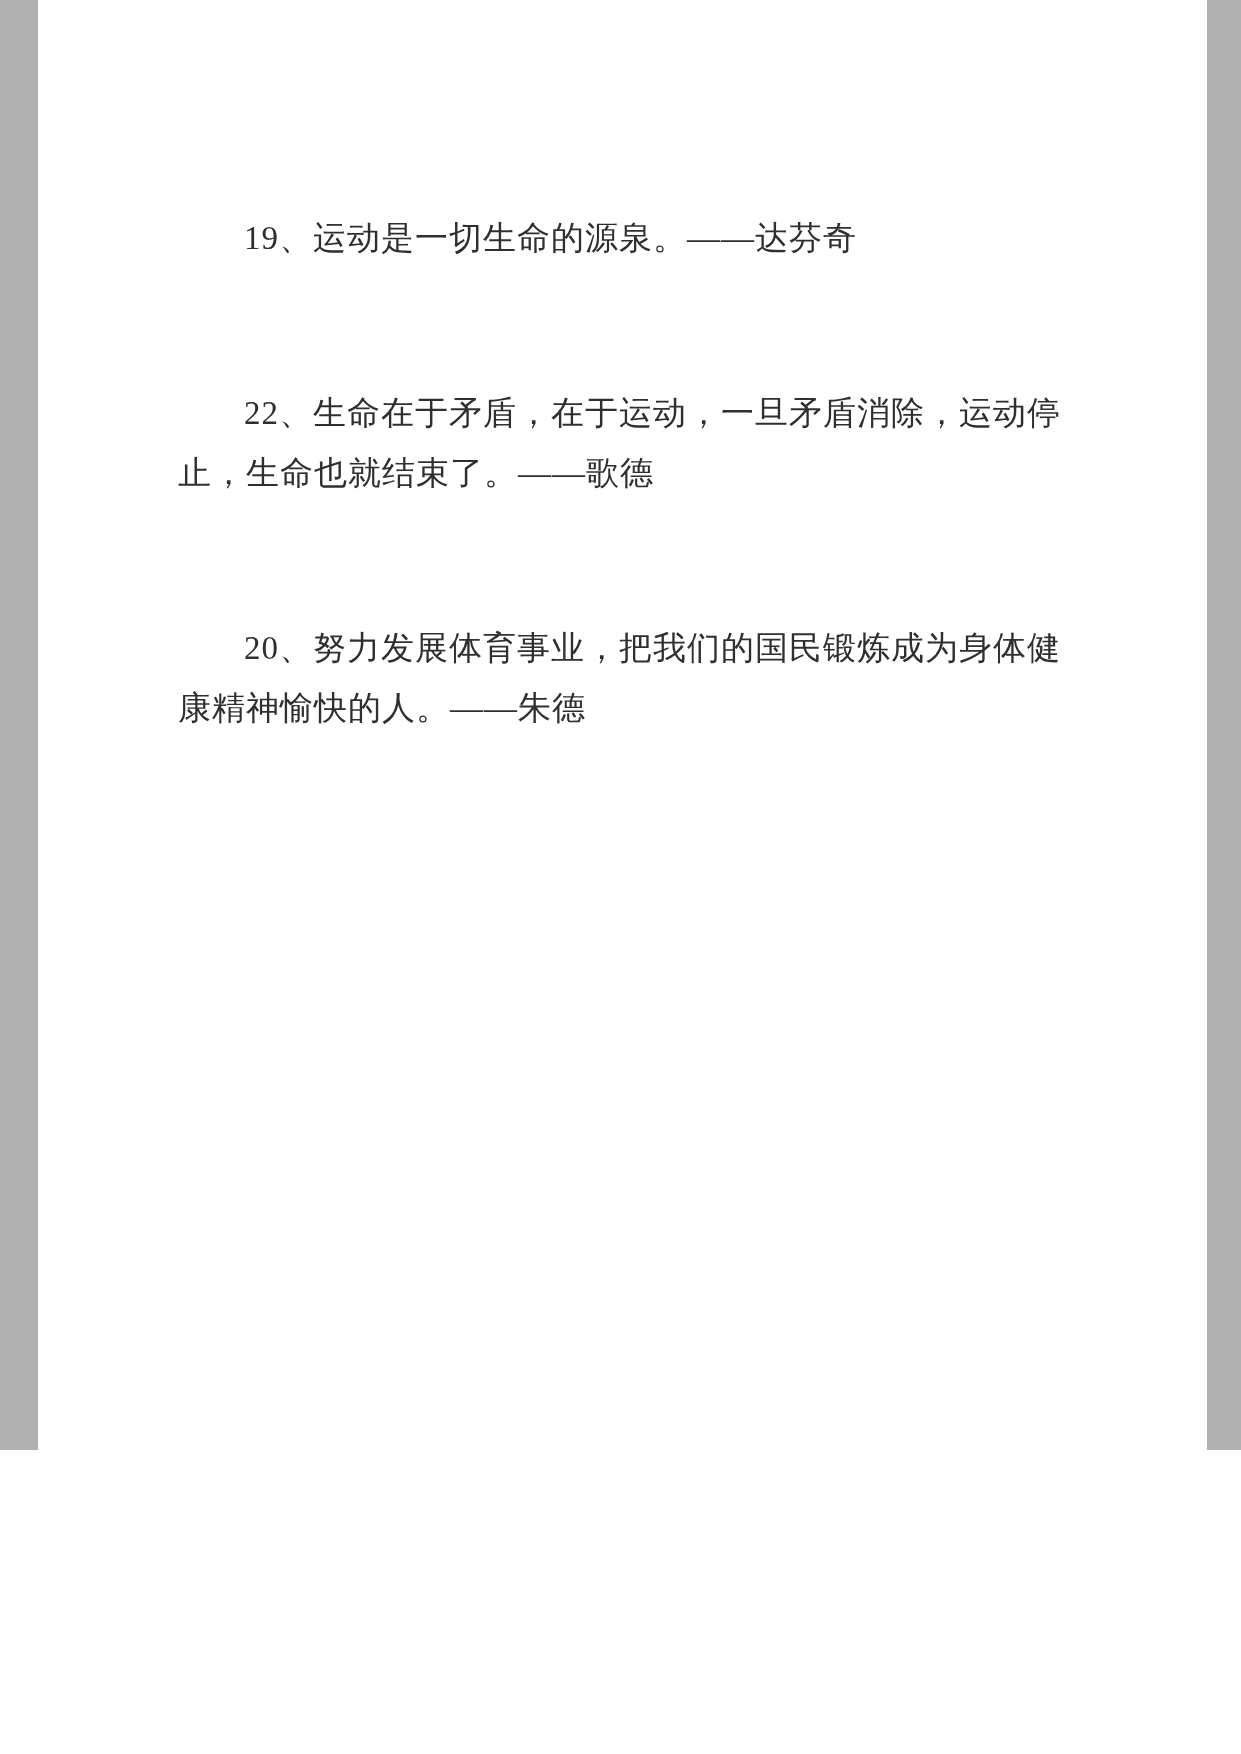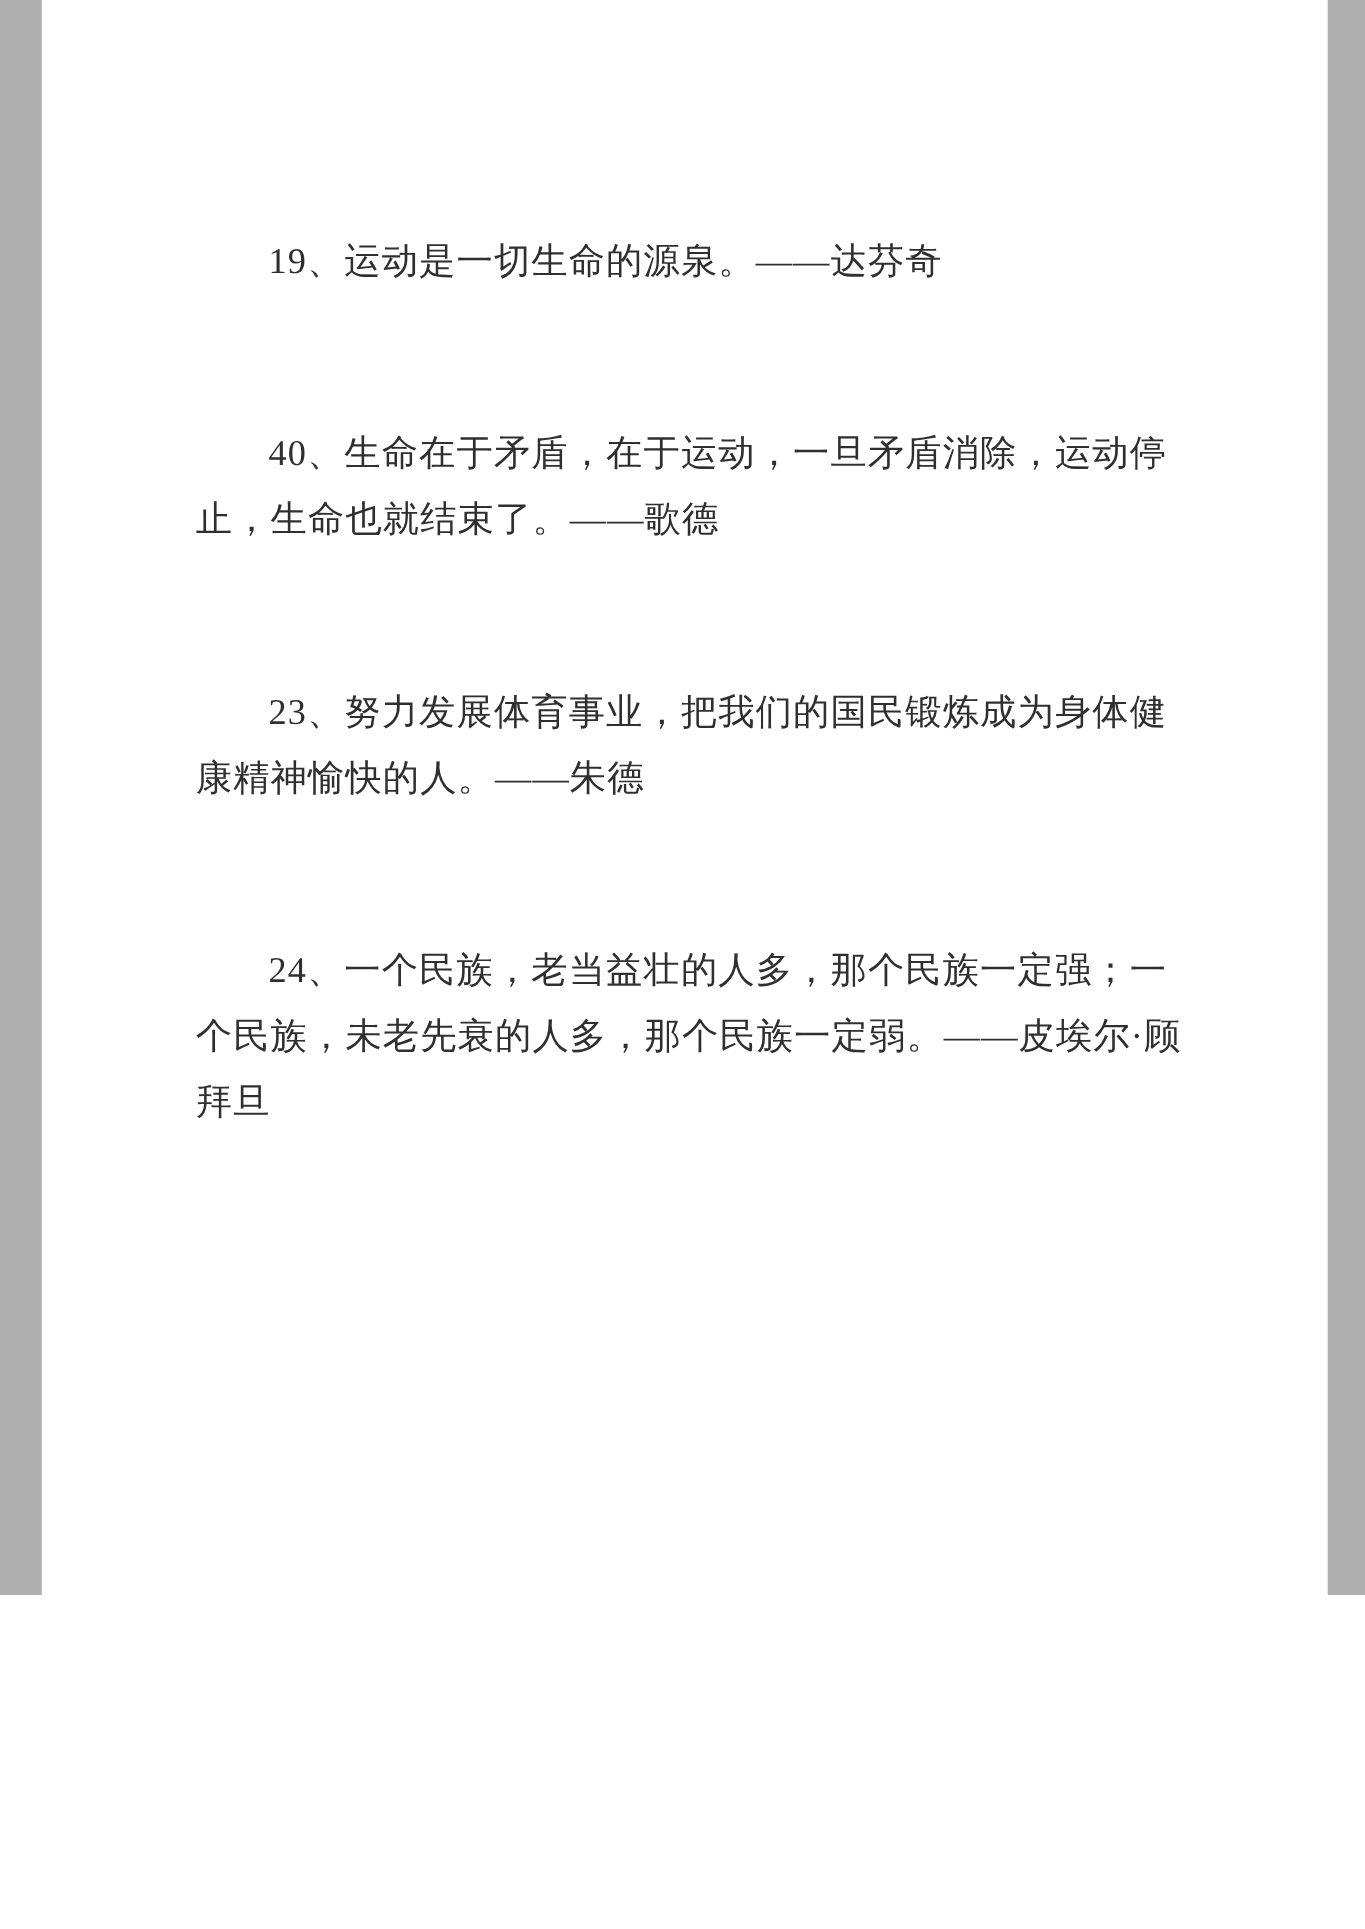--- a/index.html
+++ b/index.html
@@ -52,17 +52,16 @@
   }
 </style>
 </head>
 <body>
 
 <div class="page">
   <div class="gutter left"></div>
   <div class="gutter right"></div>
   <div class="content" id="quotes-container">
       <p>19、运动是一切生命的源泉。——达芬奇</p>
-      <p>40、生命在于矛盾，在于运动，一旦矛盾消除，运动停止，生命也就结束了。——歌德</p>
-      <p>23、努力发展体育事业，把我们的国民锻炼成为身体健康精神愉快的人。——朱德</p>
-      <p>24、一个民族，老当益壮的人多，那个民族一定强；一个民族，未老先衰的人多，那个民族一定弱。——皮埃尔·顾拜旦</p>
+      <p>22、生命在于矛盾，在于运动，一旦矛盾消除，运动停止，生命也就结束了。——歌德</p>
+      <p>20、努力发展体育事业，把我们的国民锻炼成为身体健康精神愉快的人。——朱德</p>
     </div>
 </div>
 
 </body></html>

